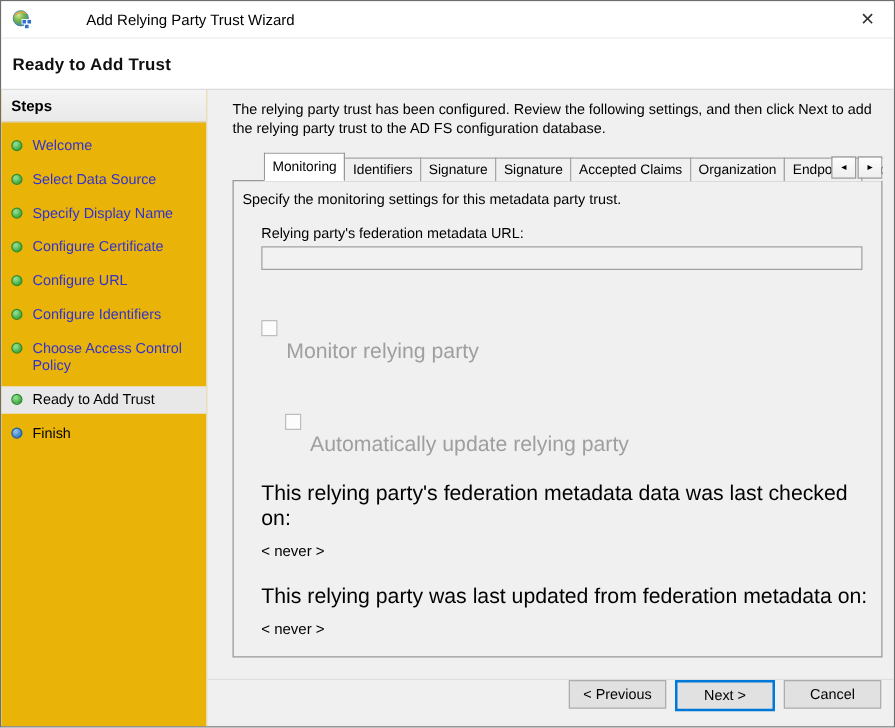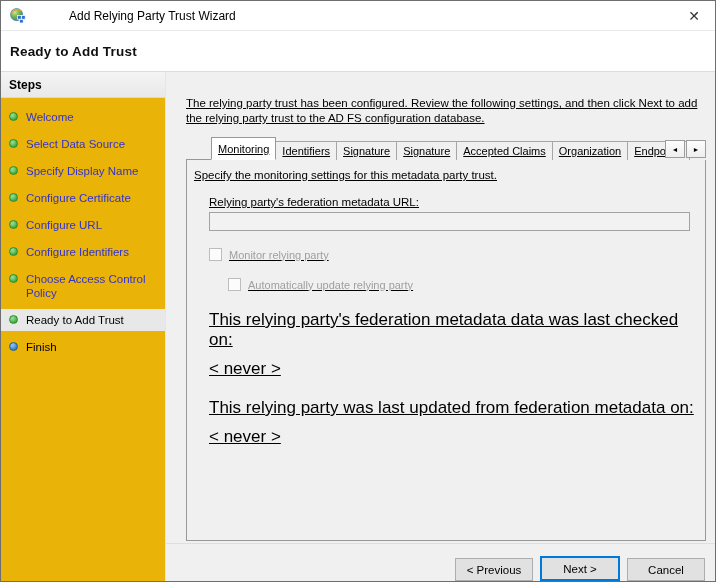--- a/index.html
+++ b/index.html
@@ -53,21 +53,21 @@
   }
   .bullet.upcoming {
     background:radial-gradient(circle at 35% 30%, #8ab9e8 15%, #2d78c8 75%);
     border:1px solid #1e5f9e;
   }
   .step .lbl { color:#3333cc; }
   .step.current { background:#e8e8e8; }
   .step.current .lbl, .step.upcoming .lbl { color:#000; }
   
   .right-col { flex:1; display:flex; flex-direction:column; min-width:0; }
-  .main { flex:1; background:#f0f0f0; padding:24px 9px 0 20px; min-height:0;text-decoration:underline; }
+  .main { flex:1; background:#f0f0f0; padding:9px 9px 0 20px; min-height:0; }
   .intro { font-size:11.5px; line-height:15px; color:#000; width:525px; margin-bottom:11px; }
   
   .tab-control { height:404px; display:flex; flex-direction:column; position:relative; }
   .tab-strip {
     display:flex; align-items:flex-end; height:23px; position:relative;
     overflow:hidden; padding-right:44px; z-index:2;margin-left:25px;
   }
   .tab {
     font-size:11px; color:#000; padding:3px 6px 4px 6px; white-space:nowrap;
     background:#f0f0f0; border:1px solid #a6a6a6; border-bottom:none;
@@ -99,27 +99,27 @@
     display:block; width:99%; height:19px; margin-top:4px;
     background:#f2f2f2; border:1px solid #a2a2a2; font-size:11.5px;
     color:#6d6d6d; padding:0 4px;
   }
   .check-row { display:flex; align-items:center; margin-top:17px; }
   .check-row.nested { margin-left:19px; margin-top:17px; }
   .checkbox {
     width:13px; height:13px; background:#fcfcfc; border:1px solid #bdbdbd;
     flex:0 0 auto; margin-right:7px;
   }
-  .check-row .clabel { font-size:11px; color:#9f9f9f; }
+  .check-row .clabel { font-size:17px; color:#9f9f9f;margin-top:38px; }
   .meta-label { font-size:17px; color:#000; margin-top:19px; }
-  .meta-value { font-size:17px; color:#000; margin-top:9px; }
+  .meta-value { font-size:12px; color:#000; margin-top:9px; }
   
   .footer {
     height:38px; background:#f0f0f0; border-top:1px solid #dfdfdf;
-    display:flex; align-items:flex-end; justify-content:flex-end;
+    display:flex; align-items:flex-start; justify-content:flex-end;
     padding-right:10px; flex:0 0 auto;
   }
   .btn {
     min-width:78px; height:23px; background:#e1e1e1; border:1px solid #adadad;
     font-size:11.5px; color:#000; font-family:inherit; cursor:default;
   }
   .btn + .btn { margin-left:7px; }
   .btn.default { border:2px solid #0078d7; height:25px; min-width:80px; }
 </style>
 </head>

